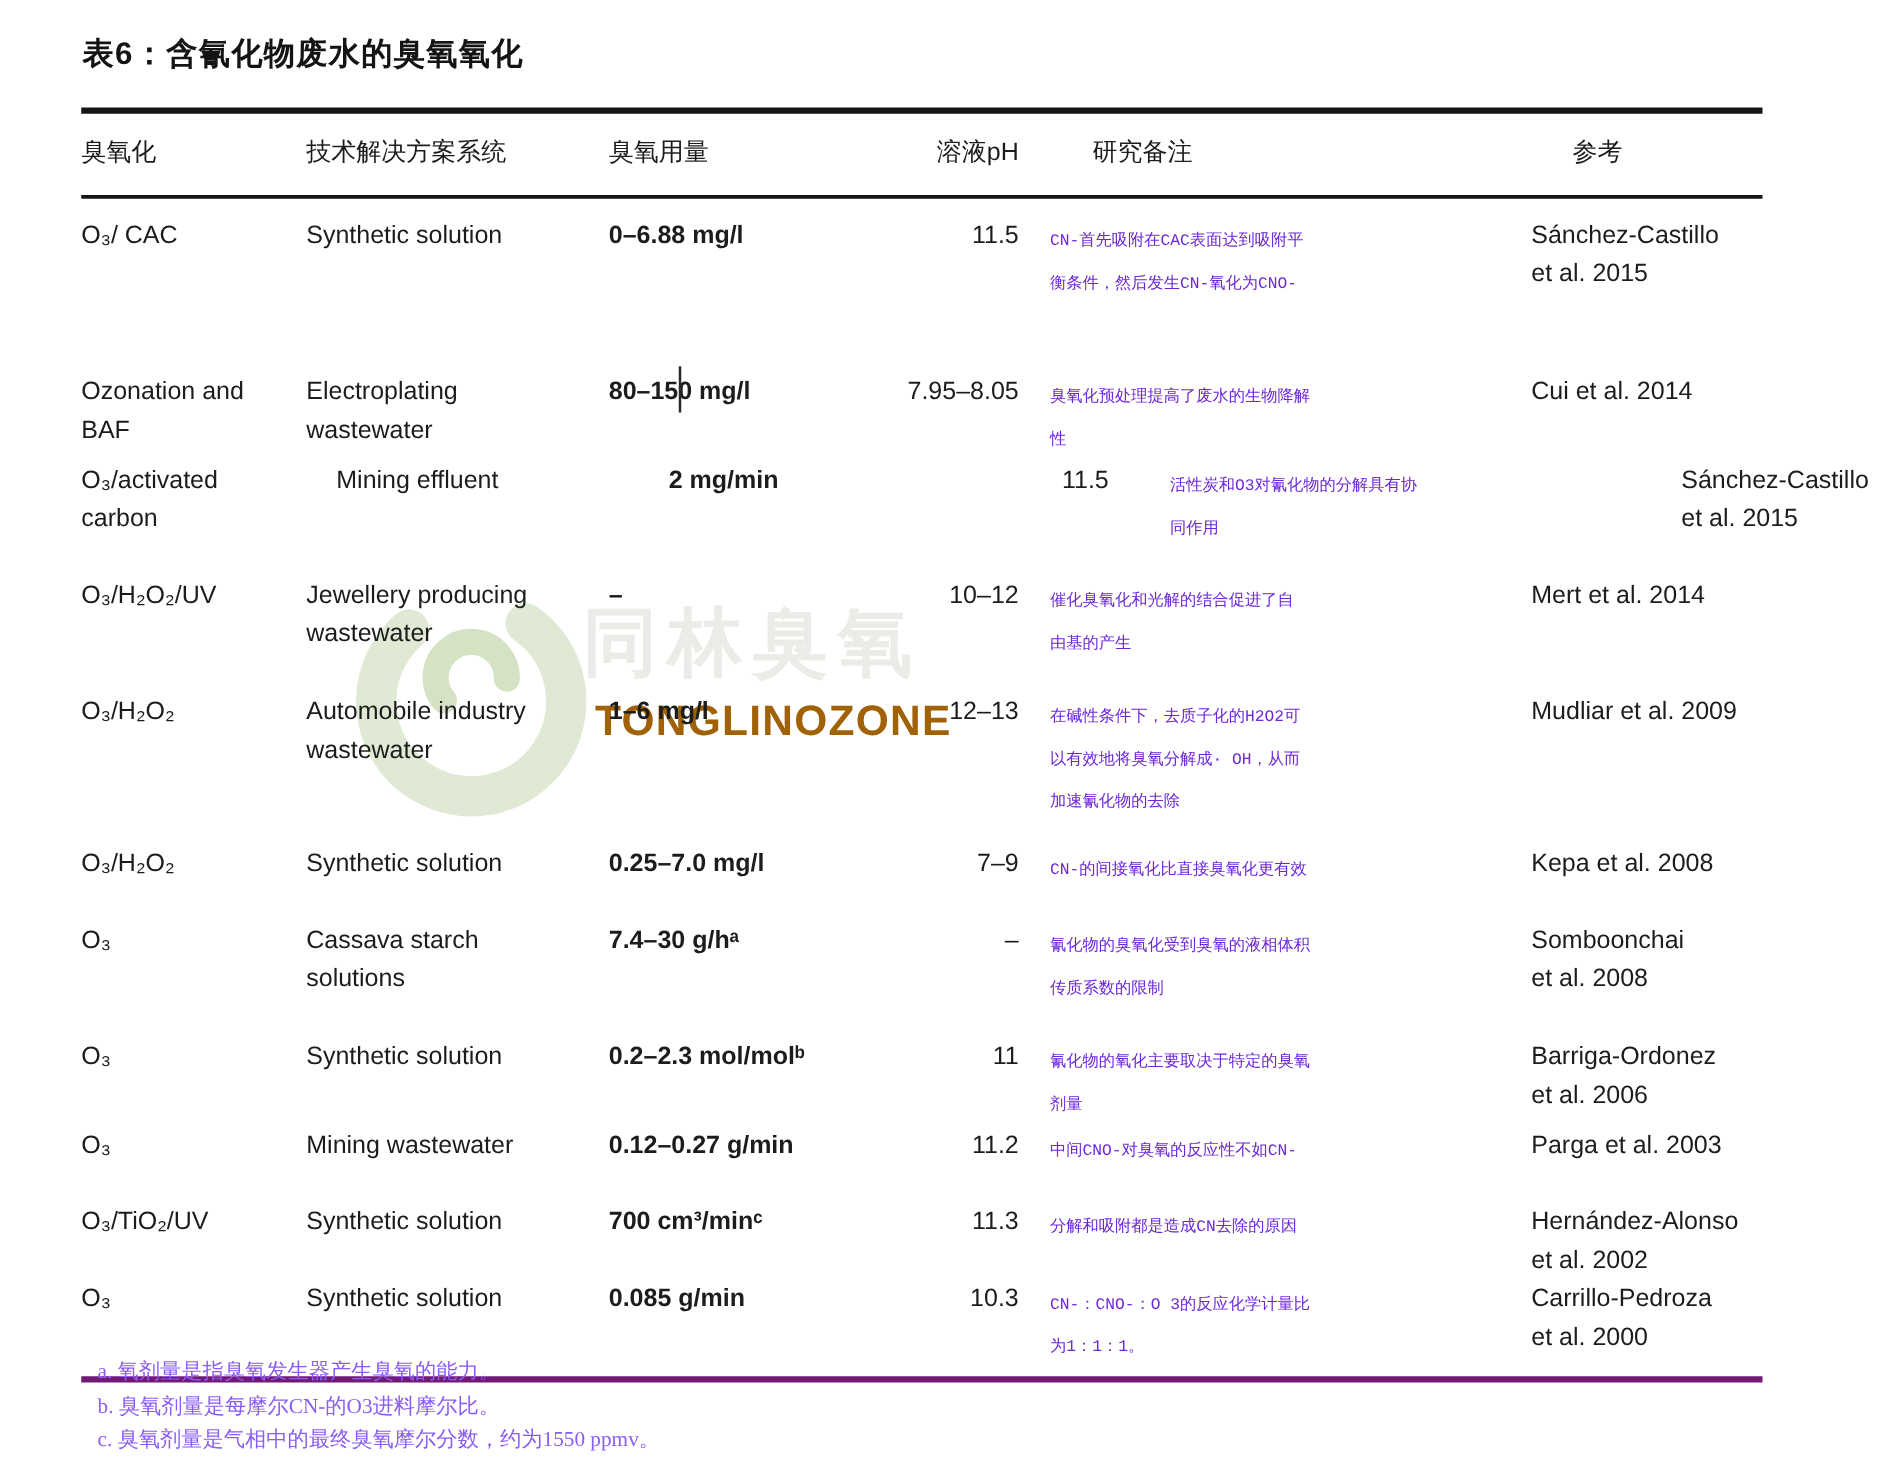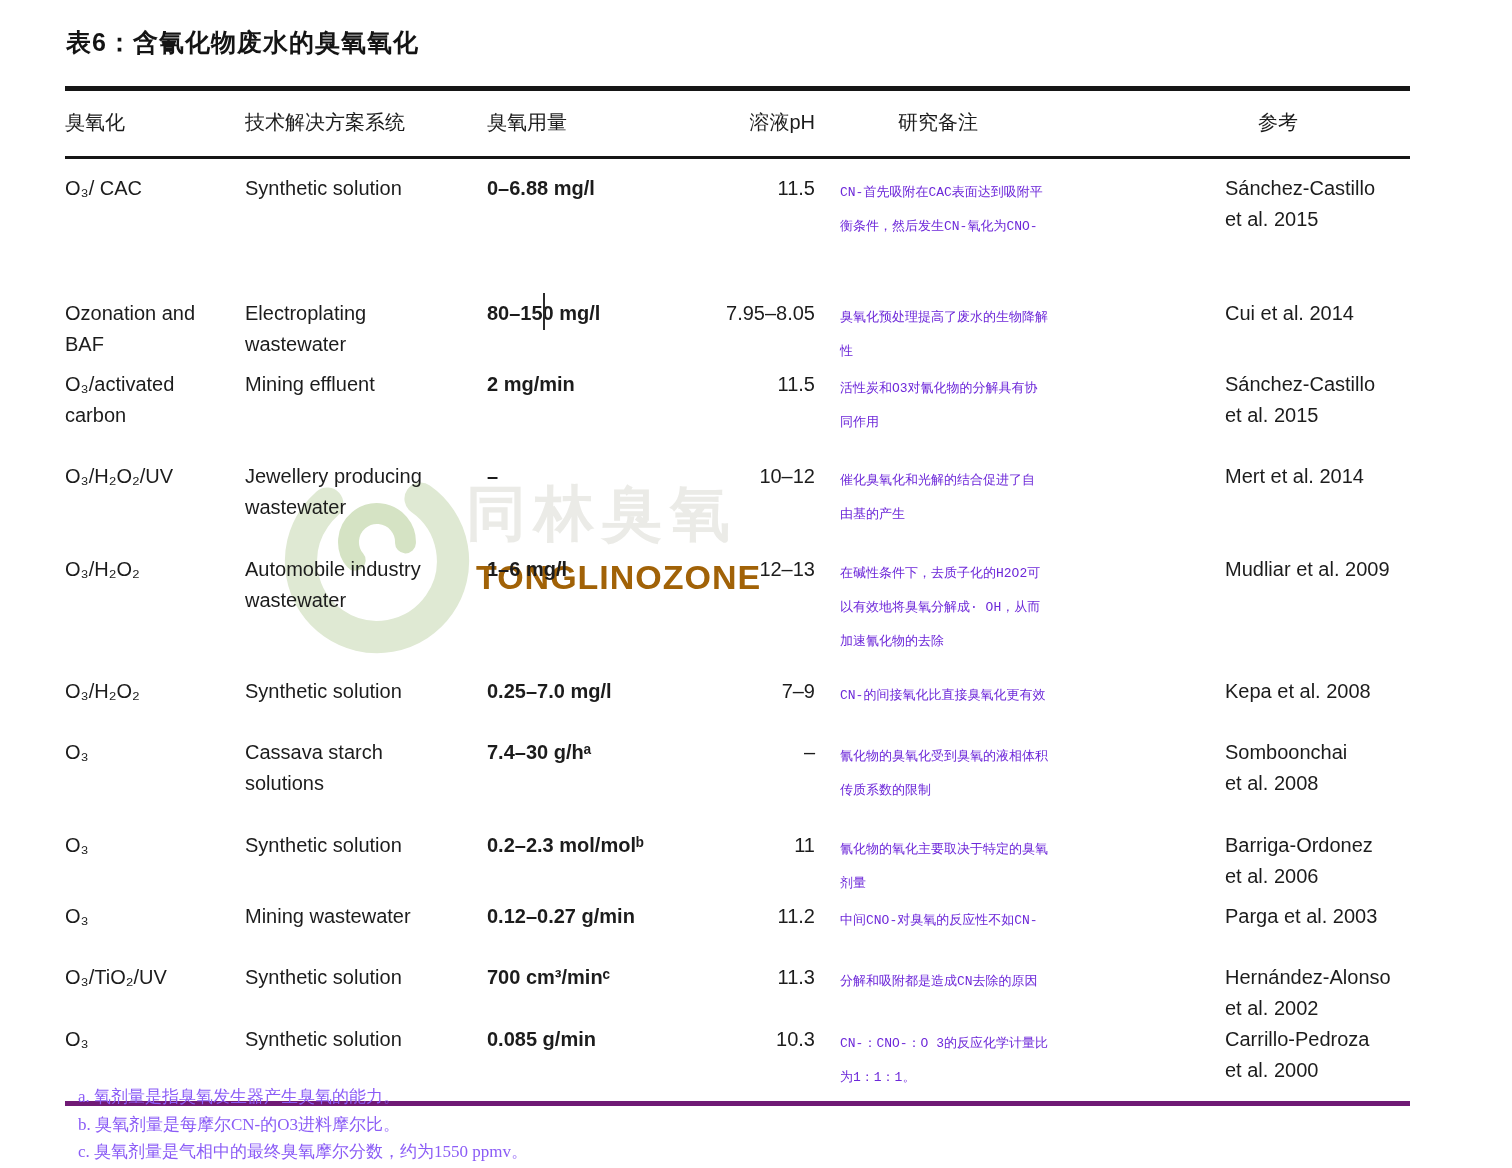--- a/index.html
+++ b/index.html
@@ -42,28 +42,28 @@
   .grid-row {
     display: grid;
     grid-template-columns: 180px 242px 180px 148px 410px 185px;
   }
   .thead {
     border-bottom: 3px solid #161616;
     padding: 16px 0 18px 0;
     font-size: 21px;
   }
   .thead .h-ph { text-align: right; }
-  .thead .h-notes { padding-left: 83px; }
+  .thead .h-notes { padding-left: 59px; }
   .thead .h-ref { padding-left: 33px; }
 
   .tbody { padding: 14px 0 6px 0; }
   .row { align-items: start; }
   .row:nth-child(1)  { min-height: 125px; }
   .row:nth-child(2)  { min-height: 60px; }
-  .row:nth-child(3)  { min-height: 92px; }
+  .row:nth-child(3)  { min-height: 92px; gap: 24px; }
   .row:nth-child(4)  { min-height: 93px; }
   .row:nth-child(5)  { min-height: 122px; }
   .row:nth-child(6)  { min-height: 61px; }
   .row:nth-child(7)  { min-height: 93px; }
   .row:nth-child(8)  { min-height: 62px; }
   .row:nth-child(9)  { min-height: 61px; }
   .row:nth-child(10) { min-height: 61px; }
   .row:nth-child(11) { min-height: 60px; }
 
   .cell {

